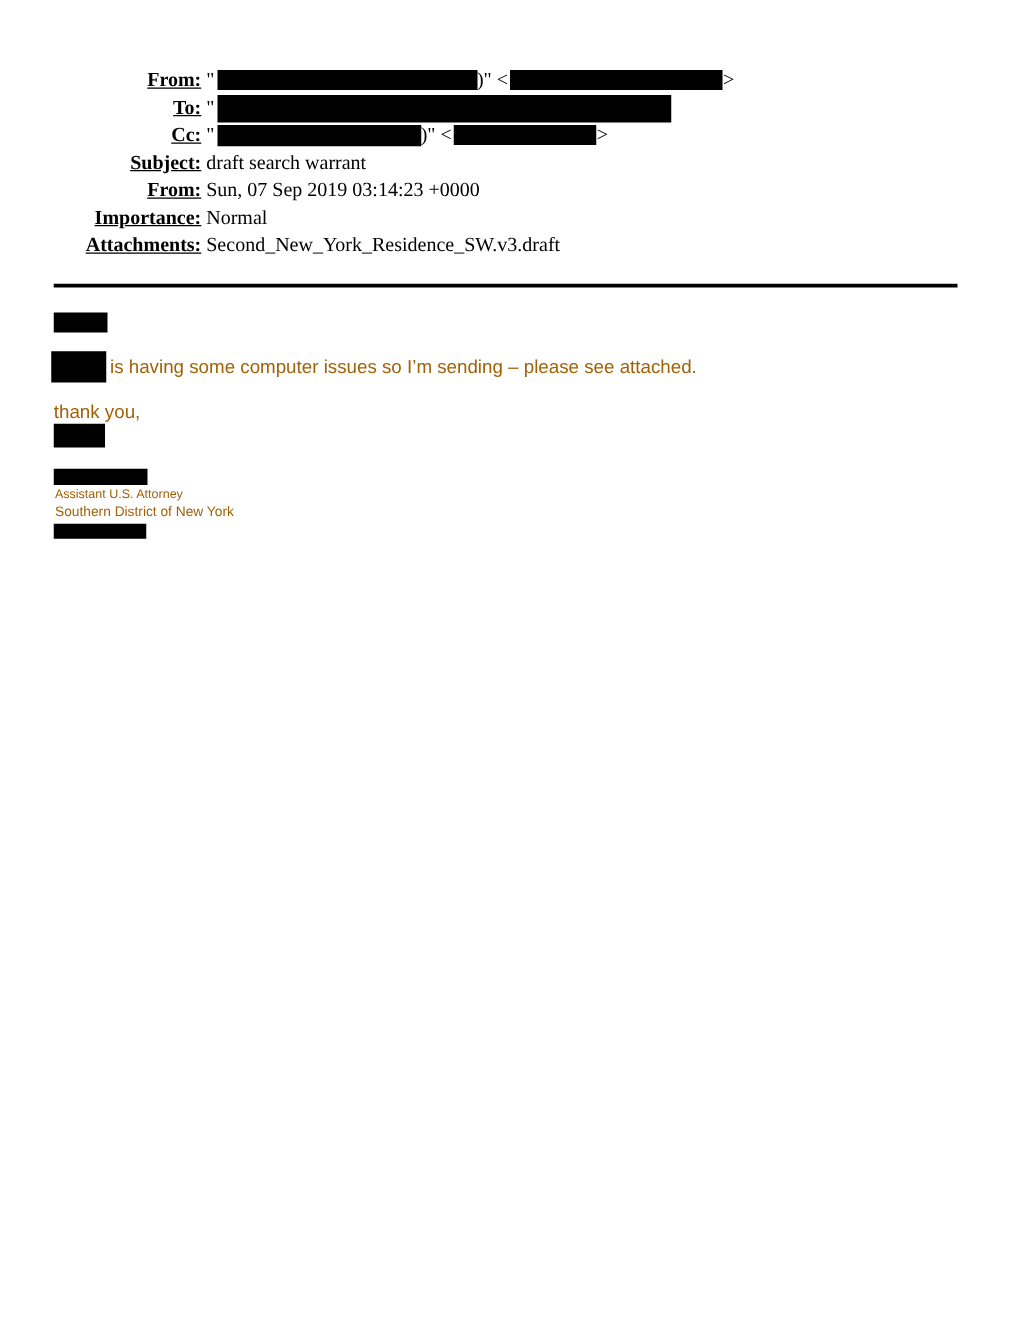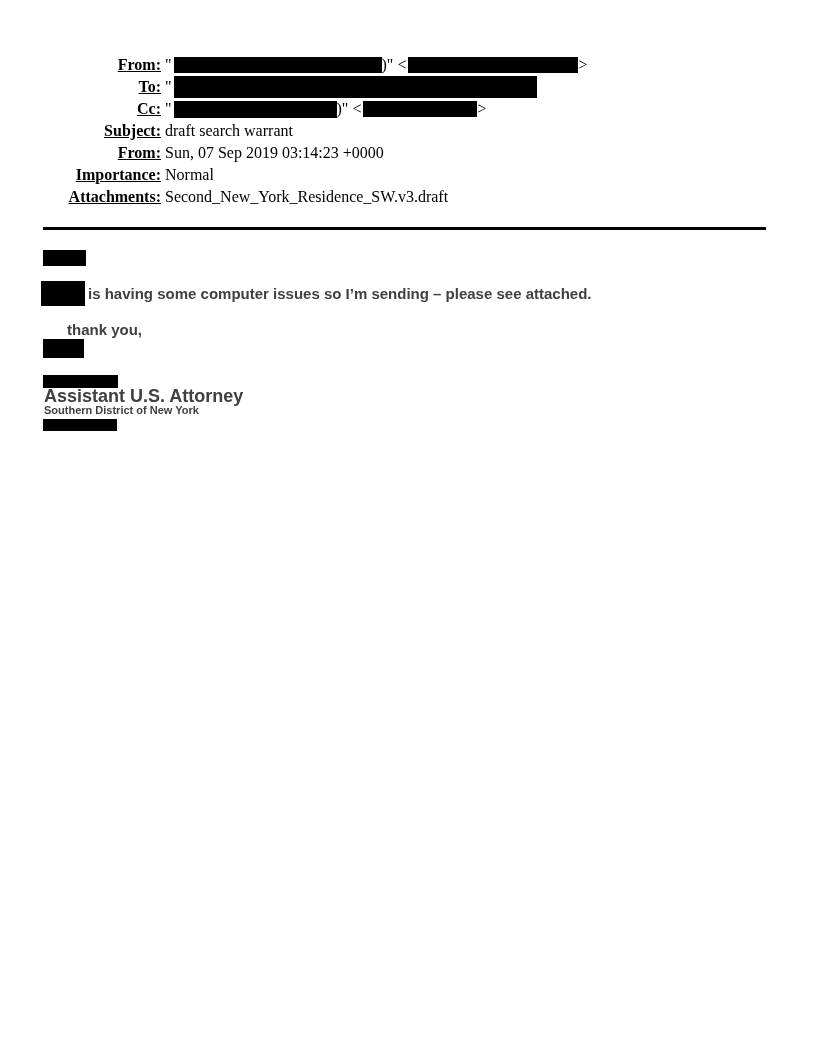--- a/index.html
+++ b/index.html
@@ -58,36 +58,35 @@
     left: 43px;
     top: 227px;
     width: 723px;
     height: 3px;
     background: #000000;
   }
 
   
   .body-text {
     font-family: "Liberation Sans", "DejaVu Sans", sans-serif;
-    color: #404040;
-    font-weight: bold;
+    color: #a16207;
   }
   .bar-a { position: absolute; left: 43px; top: 250px; width: 43px; height: 16px; background: #000; }
   .para  {
     position: absolute; left: 41px; top: 281px;
     font-size: 15px; line-height: 25px; white-space: nowrap;
   }
   .para .inline-redact {
     display: inline-block; background: #000;
     width: 44px; height: 25px; vertical-align: top; margin-right: 3px;
   }
-  .closing { position: absolute; left: 43px; top: 321px; font-size: 15px; line-height: 18px; margin-left: 24px; }
+  .closing { position: absolute; left: 43px; top: 321px; font-size: 15px; line-height: 18px; }
   .bar-c { position: absolute; left: 43px; top: 339px; width: 41px; height: 19px; background: #000; }
   .bar-d { position: absolute; left: 43px; top: 375px; width: 75px; height: 13px; background: #000; }
-  .sig-title  { position: absolute; left: 44px; top: 389px; font-size: 18px; line-height: 14px; }
+  .sig-title  { position: absolute; left: 44px; top: 389px; font-size: 10px; line-height: 14px; }
   .sig-office { position: absolute; left: 44px; top: 403px; font-size: 11px; line-height: 14px; }
   .bar-e { position: absolute; left: 43px; top: 419px; width: 74px; height: 12px; background: #000; }
 </style>
 </head>
 <body>
 
 <div class="page">
 
   <div class="email-header">
 

